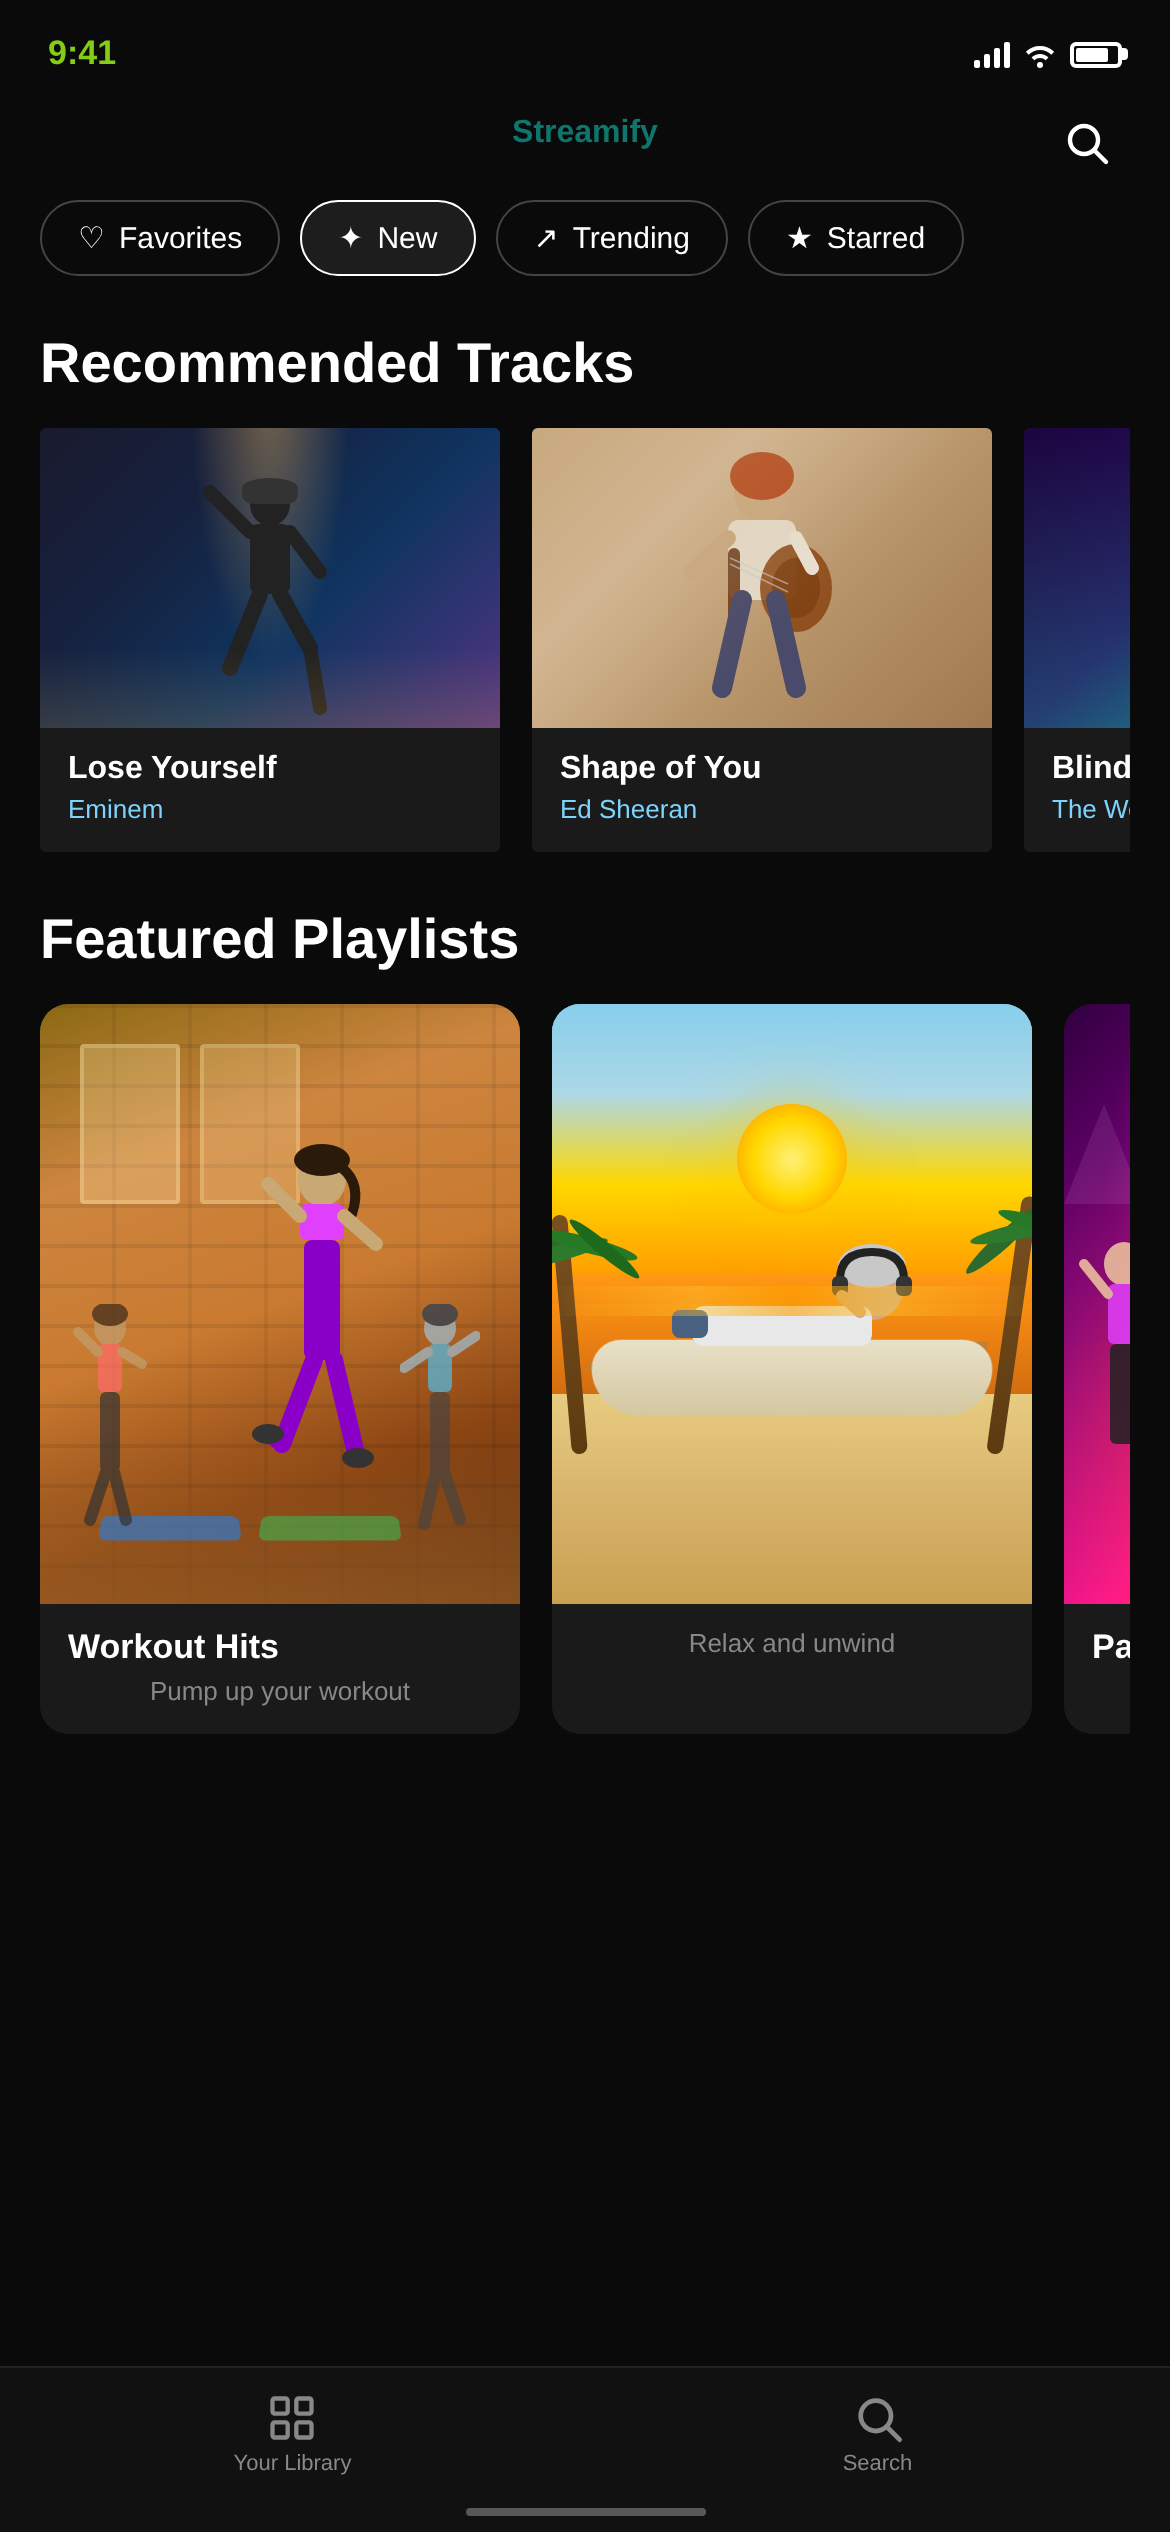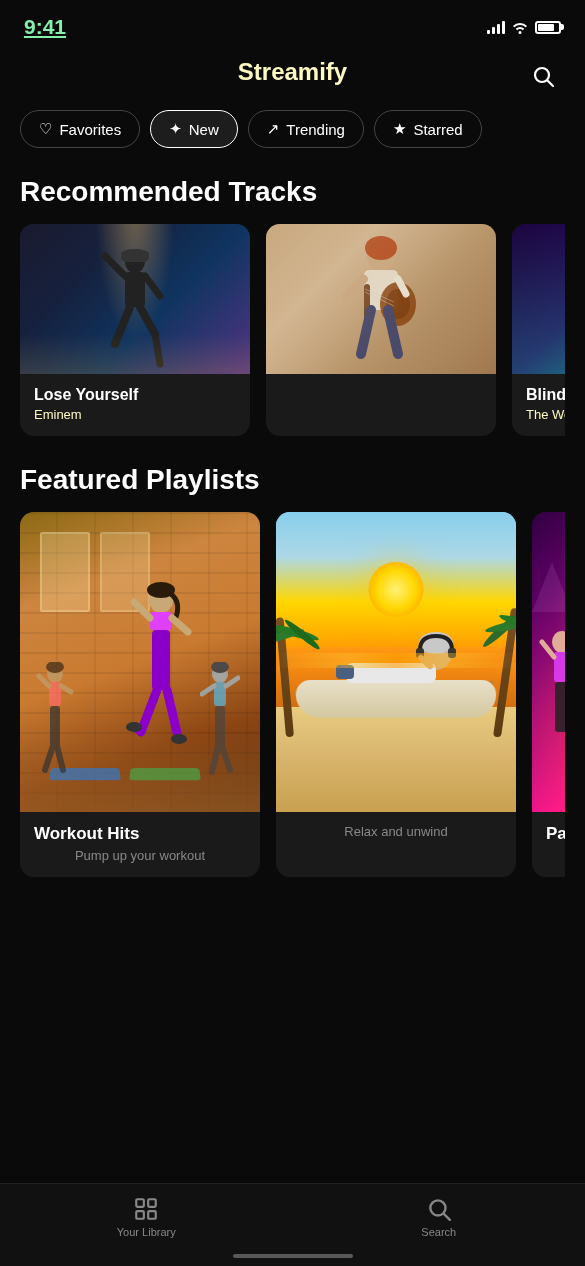--- a/index.html
+++ b/index.html
@@ -17,24 +17,23 @@
 
     
     .status-bar {
       display: flex;
       justify-content: space-between;
       align-items: center;
       padding: 12px 24px 8px;
       height: 50px;
     }
     .status-time {
-      font-size: 21px;
+      font-size: 17px;
       font-weight: 600;
-      color: #86efac;
-      text-decoration: underline;
+      color: #84cc16;
     }
     .status-icons {
       display: flex;
       align-items: center;
       gap: 6px;
     }
     .signal-bars {
       display: flex;
       align-items: flex-end;
       gap: 2px;
@@ -79,23 +78,23 @@
 
     
     .header {
       display: flex;
       justify-content: center;
       align-items: center;
       padding: 8px 24px 16px;
       position: relative;
     }
     .app-title {
-      font-size: 24px;
+      font-size: 16px;
       font-weight: 700;
-      color: #fef9c3;
+      color: #0f766e;
     }
     .search-icon-btn {
       position: absolute;
       right: 24px;
       top: 50%;
       transform: translateY(-50%);
       width: 36px;
       height: 36px;
       display: flex;
       align-items: center;
@@ -152,36 +151,36 @@
       overflow-x: auto;
       padding-bottom: 8px;
       scrollbar-width: none;
     }
     .horizontal-scroll::-webkit-scrollbar { display: none; }
 
     
     .track-card {
       flex: 0 0 230px;
       background: #1a1a1a;
-      border-radius: 14px;
+      border-radius: 3px;
       overflow: hidden;
       cursor: pointer;
     }
     .track-info {
       padding: 12px 14px 14px;
     }
     .track-name {
       font-size: 16px;
       font-weight: 700;
       color: #fff;
       margin-bottom: 3px;
     }
     .track-artist {
       font-size: 13px;
-      color: #fef9c3;
+      color: #7dd3fc;
     }
 
     
     .playlist-card {
       flex: 0 0 240px;
       background: #1a1a1a;
       border-radius: 14px;
       overflow: hidden;
       cursor: pointer;
     }
@@ -405,20 +404,24 @@
             <line x1="39" y1="58" x2="68" y2="72" stroke="#ccc" stroke-width="0.8" opacity="0.6"></line>
 
             <line x1="38" y1="45" x2="20" y2="62" stroke="#cba882" stroke-width="8" stroke-linecap="round"></line>
             <line x1="72" y1="45" x2="80" y2="60" stroke="#e8e0d0" stroke-width="7" stroke-linecap="round"></line>
 
             <line x1="45" y1="76" x2="35" y2="120" stroke="#4a4a6a" stroke-width="10" stroke-linecap="round"></line>
             <line x1="62" y1="76" x2="72" y2="120" stroke="#4a4a6a" stroke-width="10" stroke-linecap="round"></line>
           </svg>
           <div style="position:absolute;top:0;left:0;right:0;bottom:0;background:linear-gradient(135deg,rgba(200,170,120,0.3) 0%, transparent 60%);"></div>
         </div>
+        <div class="track-info">
+          <div class="track-name">Shape of You</div>
+          <div class="track-artist">Ed Sheeran</div>
+        </div>
       </div>
 
       <div class="track-card">
         <div class="track-visual blinding-bg">
           <div style="position:absolute;top:0;left:0;right:0;bottom:0;background:linear-gradient(180deg, rgba(30,0,80,0.5) 0%, rgba(17,153,142,0.3) 100%);"></div>
 
         </div>
         <div class="track-info">
           <div class="track-name">Blinding Lights</div>
           <div class="track-artist">The Weeknd</div>

